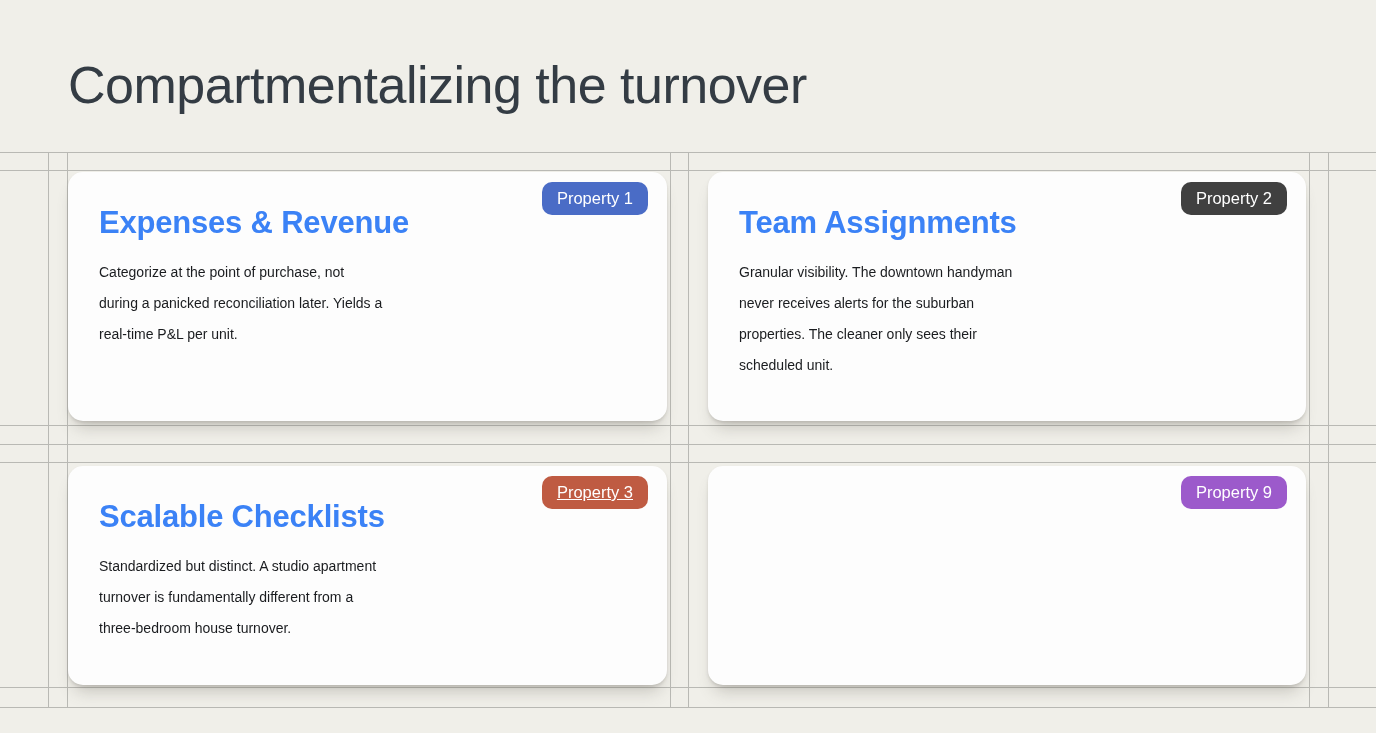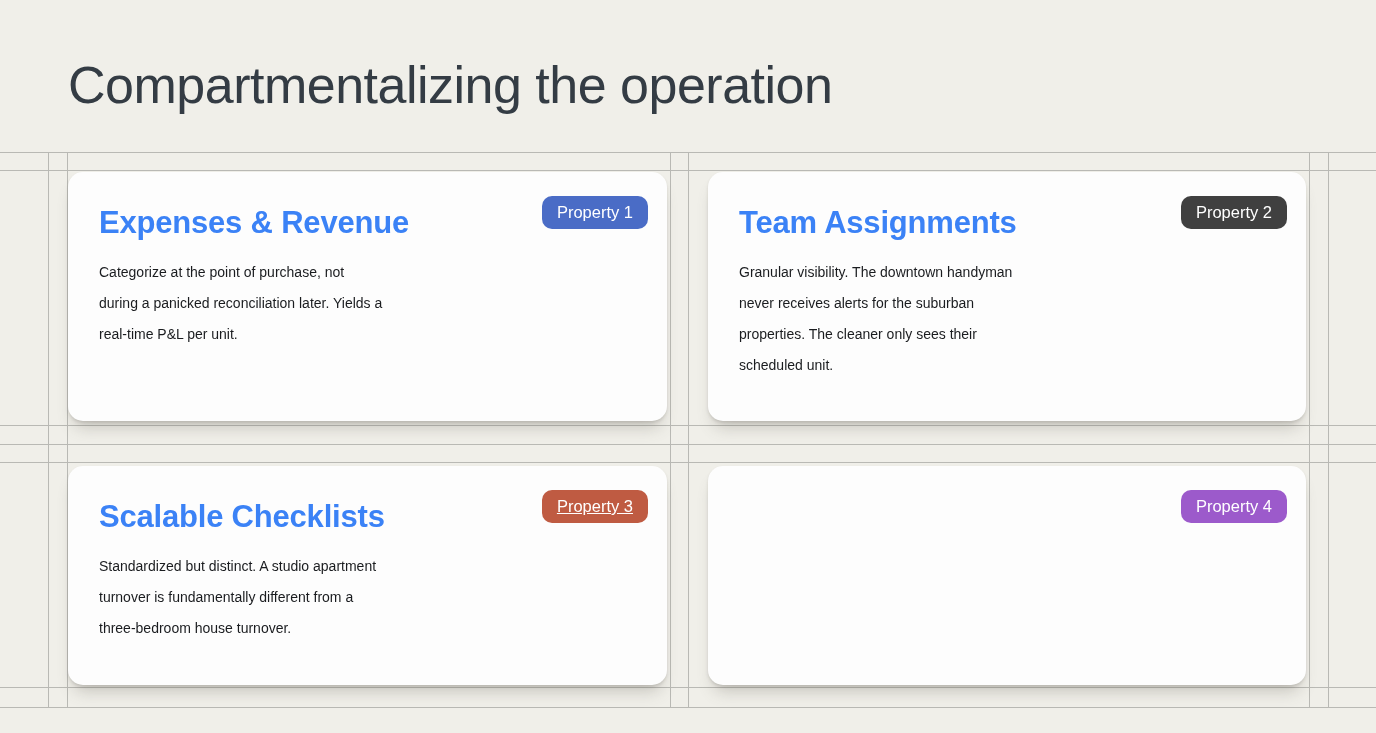--- a/index.html
+++ b/index.html
@@ -63,21 +63,21 @@
   }
   .card-body {
     margin-top: 16px;
     font-size: 14px;
     line-height: 31px;
     color: #1a1c1f;
     white-space: pre-line;
   }
   .badge {
     position: absolute;
-    top: 24px;
+    top: 10px;
     right: 19px;
     height: 33px;
     display: flex;
     align-items: center;
     padding: 0 15px;
     border-radius: 10px;
     font-size: 16.5px;
     color: #ffffff;
     white-space: nowrap;
   }
@@ -96,21 +96,21 @@
     <div class="guide-h" style="top:687px"></div>
     <div class="guide-h" style="top:707px"></div>
     <div class="guide-v" style="left:48px"></div>
     <div class="guide-v" style="left:67px"></div>
     <div class="guide-v" style="left:670px"></div>
     <div class="guide-v" style="left:688px"></div>
     <div class="guide-v" style="left:1309px"></div>
     <div class="guide-v" style="left:1328px"></div>
   </div>
 
-  <h1 class="slide-title">Compartmentalizing the operation</h1>
+  <h1 class="slide-title">Compartmentalizing the turnover</h1>
 
   <div class="card card-1">
     <div class="badge" style="background-color: rgb(74, 108, 198);">Property 1</div>
     <div class="card-heading">Expenses &amp; Revenue</div>
     <div class="card-body">Categorize at the point of purchase, not
 during a panicked reconciliation later. Yields a
 real-time P&amp;L per unit.</div>
   </div>
 
   <div class="card card-2">
@@ -124,16 +124,16 @@
 
   <div class="card card-3">
     <div class="badge" style="background-color: rgb(191, 91, 66); text-decoration: underline;">Property 3</div>
     <div class="card-heading">Scalable Checklists</div>
     <div class="card-body">Standardized but distinct. A studio apartment
 turnover is fundamentally different from a
 three-bedroom house turnover.</div>
   </div>
 
   <div class="card card-4">
-    <div class="badge" style="background-color: rgb(156, 90, 203);">Property 4</div>
+    <div class="badge" style="background-color: rgb(156, 90, 203);">Property 9</div>
   </div>
 
 </div>
 
 </body></html>

